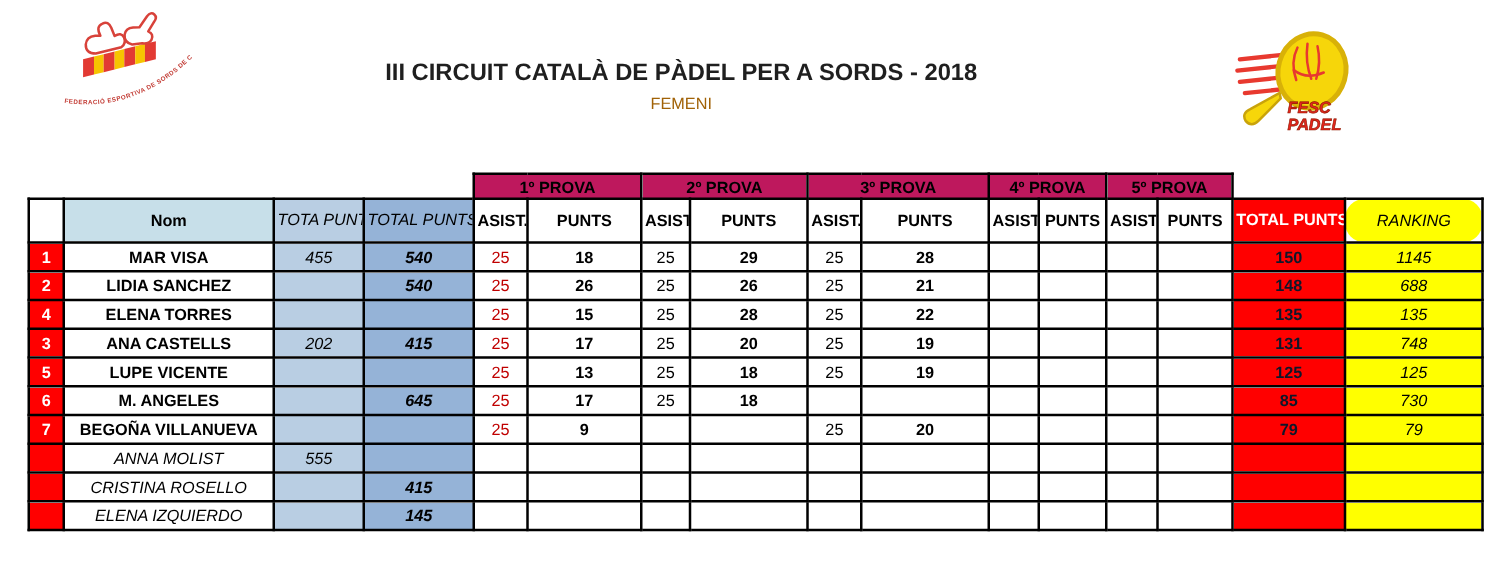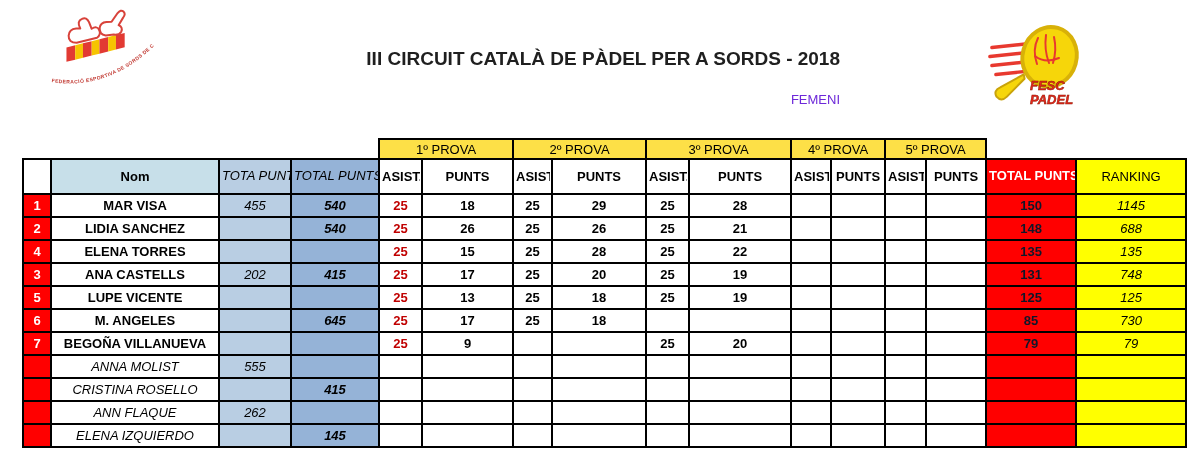--- a/index.html
+++ b/index.html
@@ -1,49 +1,49 @@
 <!DOCTYPE html>
 <html style="--red: #ff0000; --dark-red: #c00000; --yellow: #ffff00; --blue-nom: #c7dfe9; --blue-2016: #b9cee3; --blue-2017: #95b3d7;"><head>
 <meta charset="utf-8">
 <style>
   html,body { margin:0; padding:0; background:#fff; }
   .page {
     position:relative; width:1201px; height:458px; background:#fff;
     font-family:"Liberation Sans", sans-serif; color:#000; overflow:hidden;
   }
-  .title-block { position:absolute; top:48px; left:250px; width:590px; text-align:right; }
+  .title-block { position:absolute; top:48px; left:250px; width:590px; text-align:center; }
   .title { font-size:19px; font-weight:bold; color:#1f1f1f; }
-  .subtitle { font-size:13px; margin-top:22px; color:#6d28d9; }
+  .subtitle { font-size:13px; margin-top:5px; color:#a16207; }
 
   .logo-left  { position:absolute; left:30px; top:4px;  width:135px; height:92px; }
   .logo-right { position:absolute; left:988px; top:22px; width:108px; height:94px; }
 
   table.rank { position:absolute; left:22px; top:138px; border-collapse:collapse; table-layout:fixed; width:1163px; }
   table.rank td {
     border:2px solid #000; height:21px; padding:0 2px; text-align:center; vertical-align:middle;
     font-size:13px; overflow:hidden; white-space:nowrap;
   }
   td.blank { border:none !important; background:#fff; }
   tr.group-row td { height:18px; }
-  td.group-cell { border:3px solid #000; font-weight:normal; font-size:13px; background:#fde047; }
+  td.group-cell { border:3px solid #000; font-weight:bold; font-size:13px; background:#be185d; }
   tr.header-row td { height:33px; }
   td.hnum  { background:#fff; }
   td.hnom  { background:var(--blue-nom,#c7dfe9); font-weight:bold; text-align:left; padding-left:5px; }
   td.h2016 { background:var(--blue-2016,#b9cee3); font-style:italic; font-size:11.5px; white-space:pre-line; line-height:1.3; }
   td.h2017 { background:var(--blue-2017,#95b3d7); font-style:italic; font-size:11.5px; white-space:pre-line; line-height:1.3; }
-  td.hasist, td.hpunts { font-weight:bold; font-size:11.5px;border-radius:11px; }
+  td.hasist, td.hpunts { font-weight:bold; font-size:11.5px; }
   td.h2018 { background:var(--red,#ff0000); color:#fff; font-weight:bold; font-size:12px; white-space:pre-line; line-height:1.25; }
-  td.hrank { background:var(--yellow,#ffff00); font-size:13.5px; }
+  td.hrank { background:var(--yellow,#ffff00); font-style:italic; font-size:13.5px;border-radius:16px; }
 
   td.c-num  { background:var(--red,#ff0000); color:#fff; font-weight:bold; }
   td.c-name { text-align:left; padding-left:5px; font-weight:bold;margin-top:18px; }
   td.c-name.alt { font-weight:normal; font-style:italic; }
   td.c-2016 { background:var(--blue-2016,#b9cee3); font-style:italic; font-size:13.5px; }
   td.c-2017 { background:var(--blue-2017,#95b3d7); font-style:italic; font-size:13.5px;font-weight:bold; }
-  td.c-asist { font-weight:bold; font-size:13.5px; }
+  td.c-asist { font-weight:normal; font-size:13.5px; }
   td.c-asist.first { color:var(--dark-red,#c00000); }
   td.c-punts { font-weight:bold; font-size:13.5px; }
   td.c-2018 { background:var(--red,#ff0000); color:#0f172a; font-weight:bold; font-size:14.5px; }
   td.c-rank { background:var(--yellow,#ffff00); font-style:italic; font-size:13.5px; }
 </style>
 </head>
 <body>
 
 <div class="page">
 
@@ -306,50 +306,32 @@
           <td class="c-punts"></td>
           <td class="c-asist"></td>
           <td class="c-punts"></td>
           <td class="c-asist"></td>
           <td class="c-punts"></td>
           <td class="c-2018"></td>
           <td class="c-rank"></td>
         </tr>
         <tr>
           <td class="c-num"></td>
-          <td class="c-name alt">ANN FLAQUE</td>
-          <td class="c-2016">262</td>
-          <td class="c-2017"></td>
+          <td class="c-name alt">ELENA IZQUIERDO</td>
+          <td class="c-2016"></td>
+          <td class="c-2017">145</td>
           <td class="c-asist first"></td>
           <td class="c-punts"></td>
           <td class="c-asist"></td>
           <td class="c-punts"></td>
           <td class="c-asist"></td>
           <td class="c-punts"></td>
           <td class="c-asist"></td>
           <td class="c-punts"></td>
           <td class="c-asist"></td>
           <td class="c-punts"></td>
           <td class="c-2018"></td>
           <td class="c-rank"></td>
         </tr>
-        <tr>
-          <td class="c-num"></td>
-          <td class="c-name alt">ELENA IZQUIERDO</td>
-          <td class="c-2016"></td>
-          <td class="c-2017">145</td>
-          <td class="c-asist first"></td>
-          <td class="c-punts"></td>
-          <td class="c-asist"></td>
-          <td class="c-punts"></td>
-          <td class="c-asist"></td>
-          <td class="c-punts"></td>
-          <td class="c-asist"></td>
-          <td class="c-punts"></td>
-          <td class="c-asist"></td>
-          <td class="c-punts"></td>
-          <td class="c-2018"></td>
-          <td class="c-rank"></td>
-        </tr>
       </tbody>
   </table>
 
 </div>
 
 </body></html>

